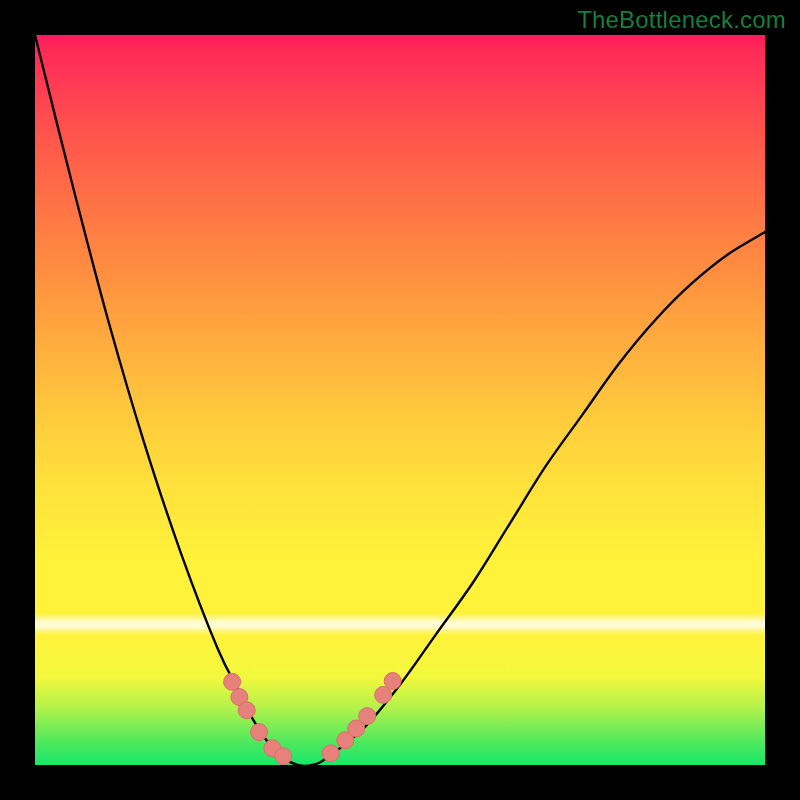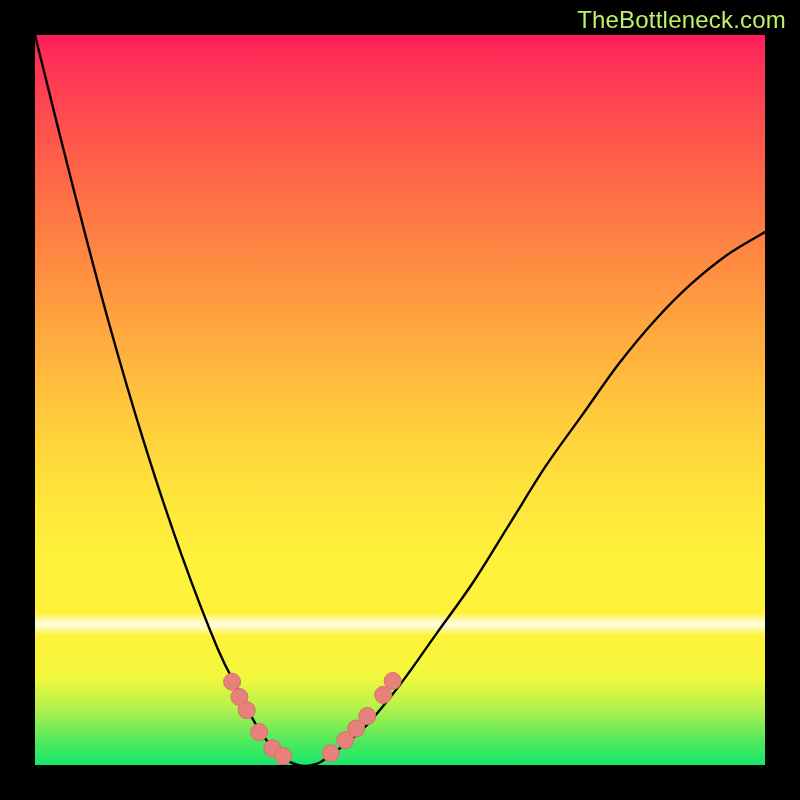--- a/index.html
+++ b/index.html
@@ -57,21 +57,21 @@
       rgba(255,255,255,0) 0%,
       rgba(255,255,255,0.75) 40%,
       rgba(255,255,255,0.8) 60%,
       rgba(255,255,255,0) 100%
     );
   }
   .watermark {
     position: absolute;
     top: 6px;
     right: 14px;
-    color: #bef264;
+    color: #15803d;
     font-size: 24px;
     font-weight: 400;
     letter-spacing: 0.2px;
   }
   svg.curves {
     position: absolute;
     inset: 0;
   }
 </style>
 </head>

